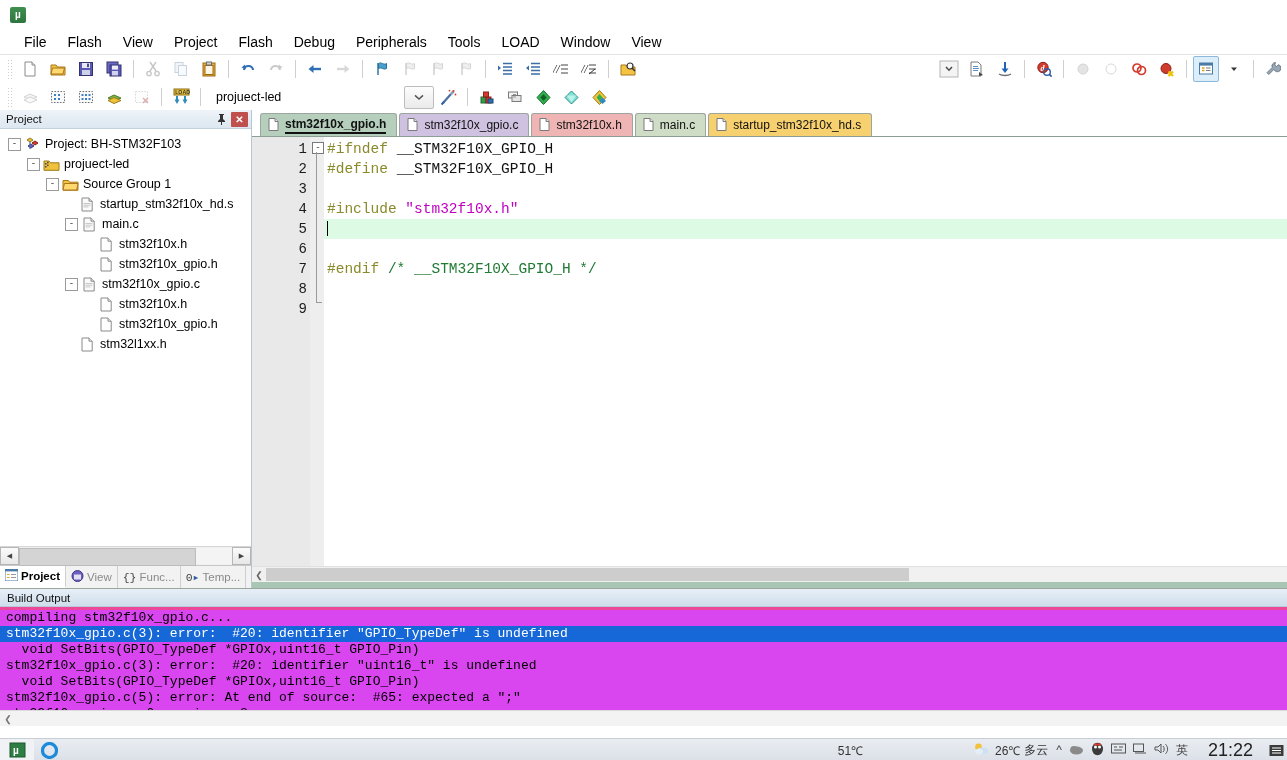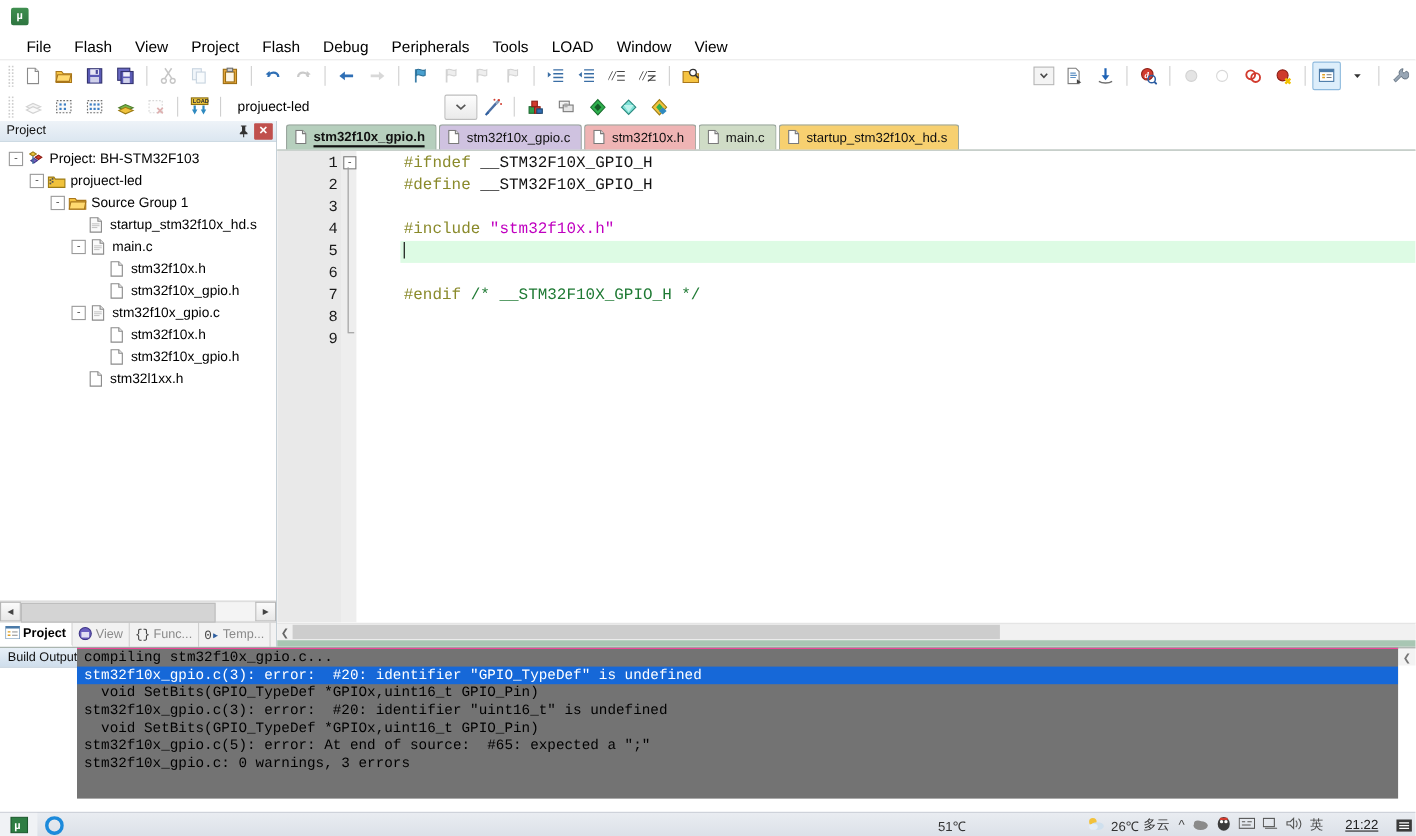--- a/index.html
+++ b/index.html
@@ -91,61 +91,61 @@
   .codearea{flex:1;display:flex;background:#fff;position:relative;overflow:hidden;}
   .gutter{width:58px;background:#e9e9e9;padding-top:2px;flex:0 0 auto;}
   .gline{height:20px;line-height:20px;text-align:right;padding-right:3px;
          font-family:"Liberation Mono",monospace;font-size:14px;color:#1a1a1a;}
   .foldcol{width:14px;background:#eeeeee;position:relative;flex:0 0 auto;padding-top:2px;}
   .foldbox{position:absolute;left:2px;top:5px;width:10px;height:10px;border:1px solid #7a7a7a;
            background:#fff;display:flex;align-items:center;justify-content:center;
            font-size:9px;line-height:1;color:#333;font-family:"Liberation Mono",monospace;}
   .foldline{position:absolute;left:6px;top:15px;width:1px;height:150px;background:#9a9a9a;}
   .foldtick{position:absolute;left:6px;top:165px;width:6px;height:1px;background:#9a9a9a;}
-  .codetext{flex:1;padding-top:2px;position:relative;min-width:0;margin-left:40px;}
+  .codetext{flex:1;padding-top:2px;position:relative;min-width:0;}
   .cline{height:20px;line-height:20px;font-family:"Liberation Mono",monospace;font-size:14.5px;
          white-space:pre;padding-left:3px;}
   .cline.hl{background:#ddfbe4;}
   .kw{color:#8a8a2b;}
   .id{color:#111;}
   .str{color:#c000c0;}
   .cmt{color:#1f7a34;}
   .caret{display:inline-block;width:1px;height:15px;background:#000;vertical-align:-3px;}
 
   .hscroll{height:15px;background:#f0f0f0;display:flex;align-items:center;border-top:1px solid #e0e0e0;}
   .hsarrow{width:14px;height:14px;display:flex;align-items:center;justify-content:center;font-size:9px;color:#666;}
   .hstrack{flex:1;height:13px;background:#f1f1f1;position:relative;}
   .hsthumb{position:absolute;left:0;top:0;height:13px;width:63%;background:#cdcdcd;}
 
   .greenbar{height:6px;background:#a8c6b3;}
 
   
   .buildpane{position:absolute;top:588px;left:0;width:1287px;height:137px;background:#fff;
-             border-top:1px solid #9aa69e;display:flex;flex-direction:row;}
+             border-top:1px solid #9aa69e;display:flex;flex-direction:column;}
   .bhdr{height:17px;background:linear-gradient(#e7eff7,#cfdeec);display:flex;align-items:center;
         padding-left:7px;border-bottom:1px solid #b9c9d8;}
   .bhdr .btitle{font-size:11.5px;color:#111;}
-  .bbody{flex:1;background:#737373;overflow:hidden;position:relative;border-top:1px solid #ec4899;}
+  .bbody{flex:1;background:#d946ef;overflow:hidden;position:relative;border-top:3px solid #ec4899;}
   .bline{height:16px;line-height:16px;font-family:"Liberation Mono",monospace;font-size:13px;
          color:#000;white-space:pre;padding-left:6px;}
   .bline.sel{background:#1668d8;color:#fff;}
   .bscroll{height:15px;background:#f3f3f3;display:flex;align-items:center;border-top:1px solid #dadada;}
   .bscroll .bsarrow{width:16px;text-align:center;font-size:9px;color:#777;}
 
   
   .taskbar{position:absolute;left:0;top:738px;width:1287px;height:22px;
            background:linear-gradient(#e9ecf1,#dbe0e8);display:flex;align-items:center;
            border-top:1px solid #c9ced6;}
   .tkstart{width:34px;height:22px;display:flex;align-items:center;justify-content:center;background:#f0f2f5;}
   .tkicon{width:30px;height:22px;display:flex;align-items:center;justify-content:center;}
   .tkspacer{flex:1;}
   .tktemp{font-size:12px;color:#333;padding-left:41px;}
   .tkweather{display:flex;align-items:center;gap:4px;font-size:12px;color:#333;}
   .tktray{display:flex;align-items:center;gap:7px;padding:0 8px;font-size:12px;color:#444;}
-  .tkclock{font-size:12px;color:#222;padding:0 12px;text-decoration:underline;}
+  .tkclock{font-size:18px;color:#222;padding:0 12px;}
   .tknotif{width:22px;display:flex;align-items:center;justify-content:center;}
 </style>
 </head>
 <body>
 
 <div id="app">
 
   <div class="titlebar">
     <div class="appicon">µ</div>
   </div>

